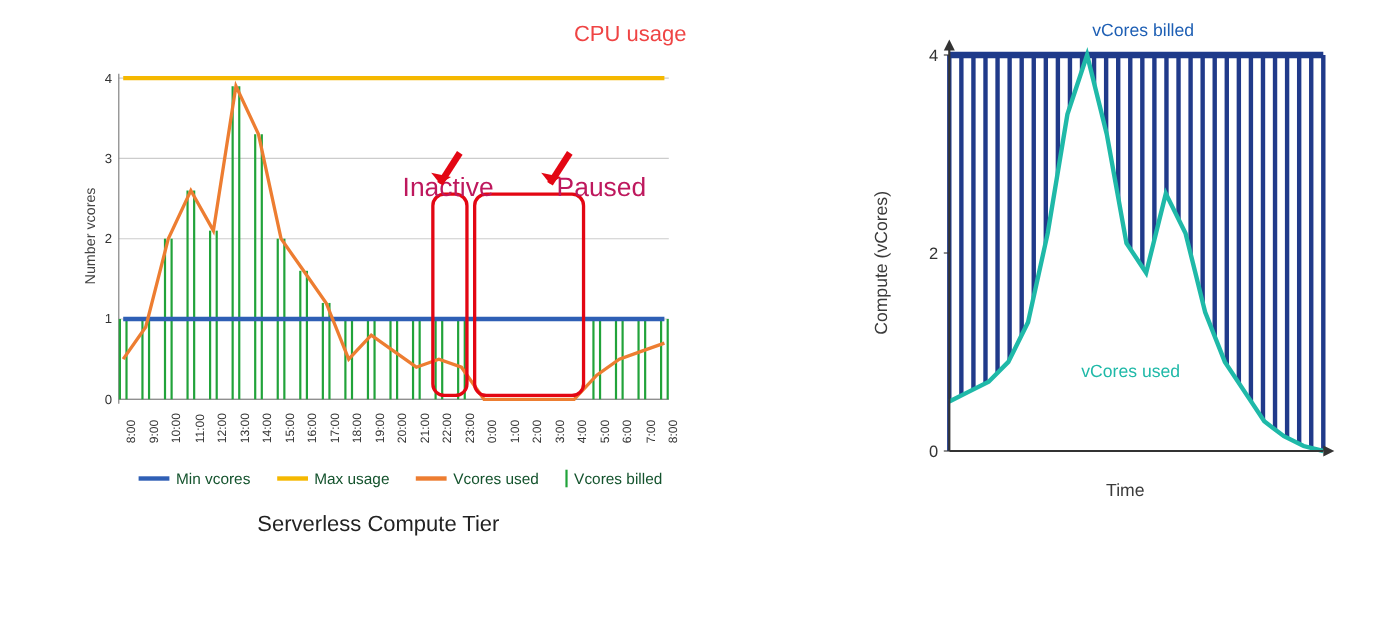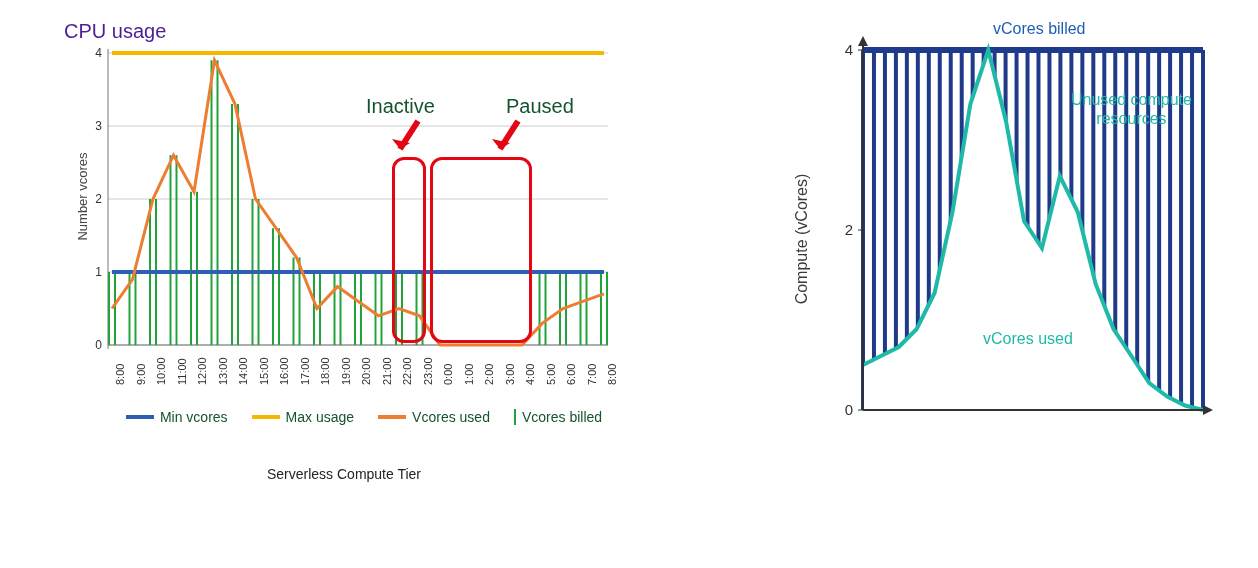--- a/index.html
+++ b/index.html
@@ -18,40 +18,40 @@
     gap: 120px;
   }
   .panel {
     display: flex;
     flex-direction: column;
     align-items: center;
   }
   .panel-left { flex: 1; }
   .panel-right { width: 450px; }
   .caption {
-    font-size: 14px;
+    font-size: 20px;
     color: #222;
     margin-top: 16px;
     font-weight: 400;
   }
   .chart-left {
     width: 560px;
     height: 430px;
     position: relative;
   }
   .chart-right {
     width: 420px;
     height: 440px;
     position: relative;
   }
   .chart-title {
-    text-align: left;
+    text-align: right;
     font-size: 20px;
-    color: #4c1d95;
-    margin-bottom: 6px;
+    color: #ef4444;
+    margin-bottom: 24px;
   }
   .y-axis-label {
     position: absolute;
     transform: rotate(-90deg);
     transform-origin: center;
     font-size: 13px;
     color: #444;
   }
   .legend-left {
     display: flex;
@@ -66,23 +66,24 @@
   .legend-swatch-bar  { width: 2px;  height: 16px; background: #21a33a; }
   .x-tick-label {
     position: absolute;
     font-size: 11px;
     color: #333;
     transform: rotate(-90deg);
     transform-origin: top left;
   }
   .annot {
     position: absolute;
-    color: #14532d;
-    font-size: 20px;
+    color: #be185d;
+    font-size: 24px;
     font-weight: 400;
+    margin-top: 44px;
   }
   .rbox {
     position: absolute;
     border: 3px solid #e30613;
     border-radius: 12px;
     background: transparent;
   }
   .right-y-label {
     position: absolute;
     transform: rotate(-90deg);
@@ -297,22 +298,19 @@
           <polygon points="370,375 370,385 380,380" fill="#333"></polygon>
           <line x1="25" x2="30" y1="380" y2="380" stroke="#333"></line>
           <text x="20" y="385" text-anchor="end" font-size="15" fill="#333">0</text>
           <line x1="25" x2="30" y1="200" y2="200" stroke="#333"></line>
           <text x="20" y="205" text-anchor="end" font-size="15" fill="#333">2</text>
           <line x1="25" x2="30" y1="20" y2="20" stroke="#333"></line>
           <text x="20" y="25" text-anchor="end" font-size="15" fill="#333">4</text>
         </svg>
 
       <div class="right-annot" style="left:200px; top:0px; color:#1e5fb4;">vCores billed</div>
-      <div class="right-annot" style="left:278px; top:70px; color:#1fb9a8; text-align:center; line-height:1.2;">
-        <span>Unused compute</span><br>
-        <span>resources</span>
-      </div>
       <div class="right-annot" style="left:190px; top:310px; color:#1fb9a8;">vCores used</div>
 
+      <div style="position:absolute; left:40px; top:412px; width:380px;" class="right-x-label">Time</div>
     </div>
   </div>
 
 </div>
 
 </body></html>

